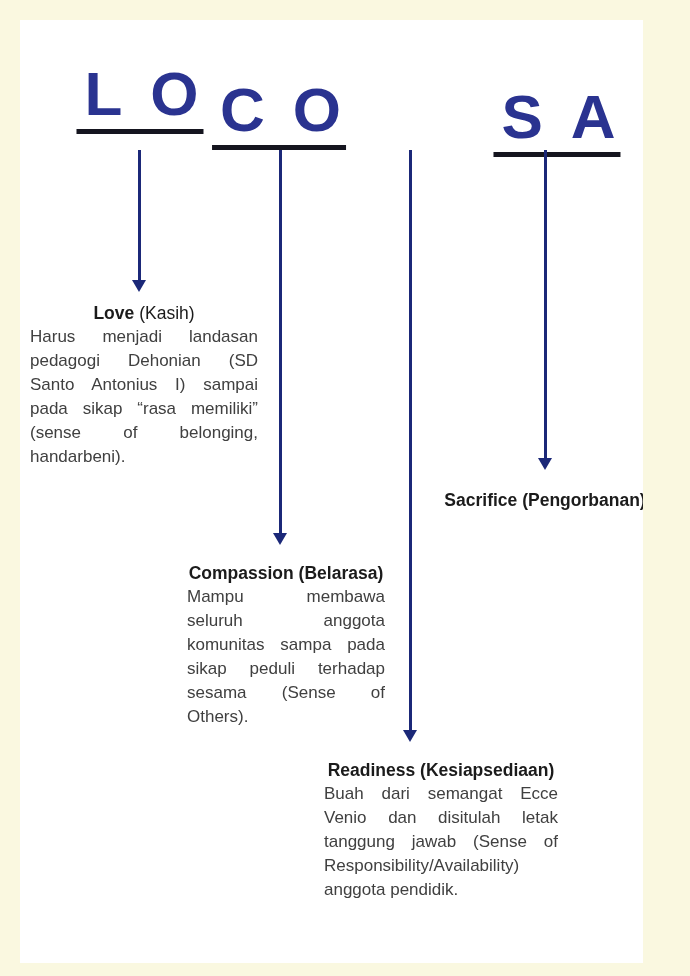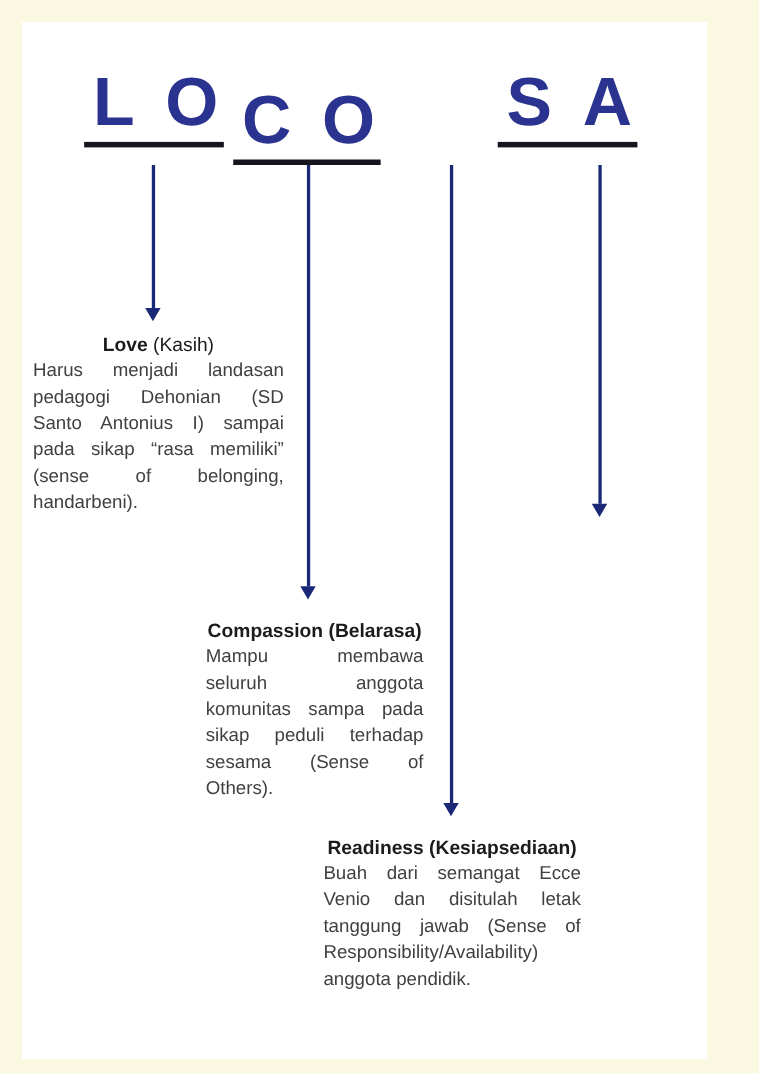--- a/index.html
+++ b/index.html
@@ -19,42 +19,42 @@
 
   
   .pair{position:absolute;top:64px;transform:translateX(-50%);
         border-bottom:5px solid var(--underline-black);
         padding:0 5px 5px 8px;text-align:center;}
   .pair-letters{display:inline-block;font-size:62px;line-height:60px;font-weight:bold;
         color:var(--title-blue);letter-spacing:0.45em;margin-right:-0.45em;}
   .pair-lo{left:140px;}
   .pair-co{left:279px;margin-top:16px;}
   .pair-re{left:409px;}
-  .pair-sa{left:516px;}
+  .pair-sa{left:557px;margin-top:23px;}
 
   
   .arrow{position:absolute;width:14px;display:flex;flex-direction:column;align-items:center;}
   .arrow-line{width:3px;flex:1;background:var(--arrow-blue);}
   .arrow-head{width:0;height:0;border-left:7px solid transparent;border-right:7px solid transparent;
         border-top:12px solid var(--arrow-blue);}
   .arrow-1{left:132px;top:150px;height:142px;}
   .arrow-2{left:273px;top:150px;height:395px;}
   .arrow-3{left:403px;top:150px;height:592px;}
   .arrow-4{left:538px;top:150px;height:320px;}
 
   
   .block{position:absolute;font-size:17px;line-height:24px;color:var(--body-gray);}
   .block h3{font-size:17.5px;line-height:24px;font-weight:normal;text-align:center;
         color:var(--heading-black);white-space:nowrap;}
   .block h3 .b{font-weight:bold;}
   .block p{text-align:justify;}
   .block-love{left:30px;top:301px;width:228px;}
   .block-compassion{left:187px;top:561px;width:198px;}
   .block-sacrifice{left:431px;top:488px;width:228px;}
-  .block-readiness{left:294px;top:758px;width:234px;}
+  .block-readiness{left:324px;top:758px;width:234px;}
 </style>
 </head>
 <body>
 
 <div class="frame">
   <div class="page-bg"></div>
 
   <div class="pair pair-lo">
     <span class="pair-letters">LO</span>
   </div>
@@ -86,19 +86,20 @@
     <h3><span class="b">Love</span><span> (Kasih)</span></h3>
     <p>Harus menjadi landasan pedagogi Dehonian (SD Santo Antonius I) sampai pada sikap “rasa memiliki” (sense of belonging, handarbeni).</p>
   </div>
 
   <div class="block block-compassion">
     <h3><span class="b">Compassion (Belarasa)</span><span></span></h3>
     <p>Mampu membawa seluruh anggota komunitas sampa pada sikap peduli terhadap sesama (Sense of Others).</p>
   </div>
 
   <div class="block block-sacrifice">
+    <h3><span class="b">Sacrifice (Pengorbanan)</span><span></span></h3>
   </div>
 
   <div class="block block-readiness">
     <h3><span class="b">Readiness (Kesiapsediaan)</span><span></span></h3>
     <p>Buah dari semangat Ecce Venio dan disitulah letak tanggung jawab (Sense of Responsibility/Availability) anggota pendidik.</p>
   </div>
 </div>
 
 </body></html>

